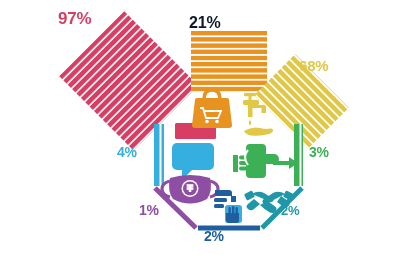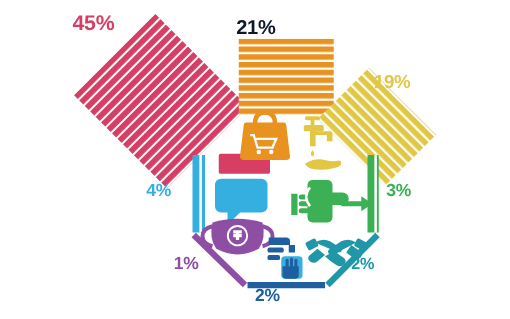--- a/index.html
+++ b/index.html
@@ -160,25 +160,25 @@
       <path d="M254 199 l-6 5 q-3 2.5 0 5 q3 2.5 6 0 l6 -5 Z" fill="#1f97a8"></path>
       <path d="M260 205 q4 4 9 7 q4 2.4 6.5 -0.6 q2.5 -3 -1 -5.4 l-7 -5 Z" fill="#1f97a8"></path>
       <path d="M281 196 l7 5 q3 2.2 0.4 5 q-2.6 2.8 -5.4 0.6 l-6 -4.6 Z" fill="#1f97a8"></path>
       <rect x="245" y="192" width="9" height="7" rx="1.5" fill="#1f97a8" transform="rotate(-28 249.5 195.5)"></rect>
       <rect x="284" y="192" width="9" height="7" rx="1.5" fill="#1f97a8" transform="rotate(28 288.5 195.5)"></rect>
     </g>
 
   </svg>
 
   
-  <div class="pct-label" style="left:58px;top:10px;font-size:17px;color:#d63f63;">45%</div>
+  <div class="pct-label" style="left:58px;top:10px;font-size:17px;color:#d63f63;">97%</div>
 
   <div class="pct-label" style="left:189px;top:15px;font-size:16px;color:#0f172a;">21%</div>
 
-  <div class="pct-label" style="left:299px;top:58px;font-size:15px;color:#e2c744;">19%</div>
+  <div class="pct-label" style="left:299px;top:58px;font-size:15px;color:#e2c744;">68%</div>
 
   <div class="pct-label" style="left:309px;top:145px;font-size:14px;color:#3cb054;">3%</div>
 
   <div class="pct-label" style="left:281px;top:204px;font-size:13px;color:#1f97a8;">2%</div>
 
   <div class="pct-label" style="left:204px;top:229px;font-size:14px;color:#1f5fa0;">2%</div>
 
   <div class="pct-label" style="left:139px;top:203px;font-size:14px;color:#8e4ea3;">1%</div>
 
   <div class="pct-label" style="left:117px;top:145px;font-size:14px;color:#35aee0;">4%</div>

